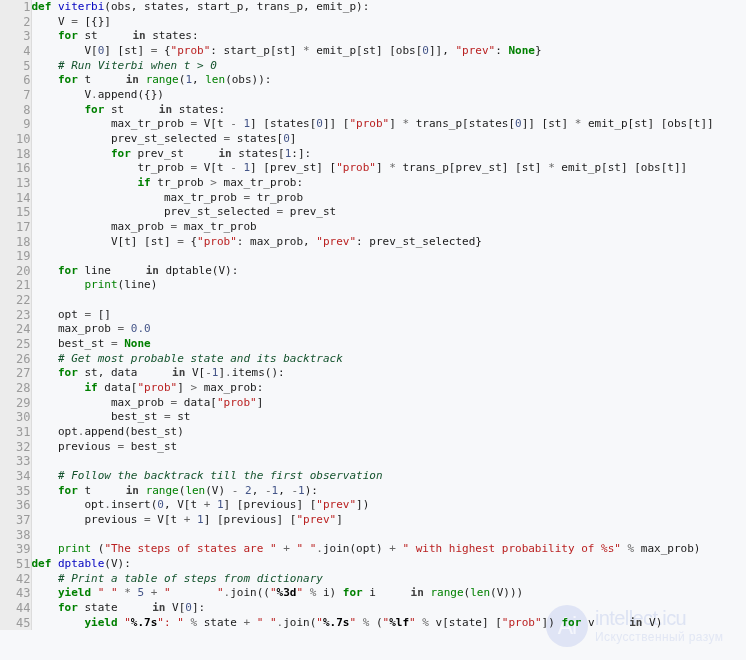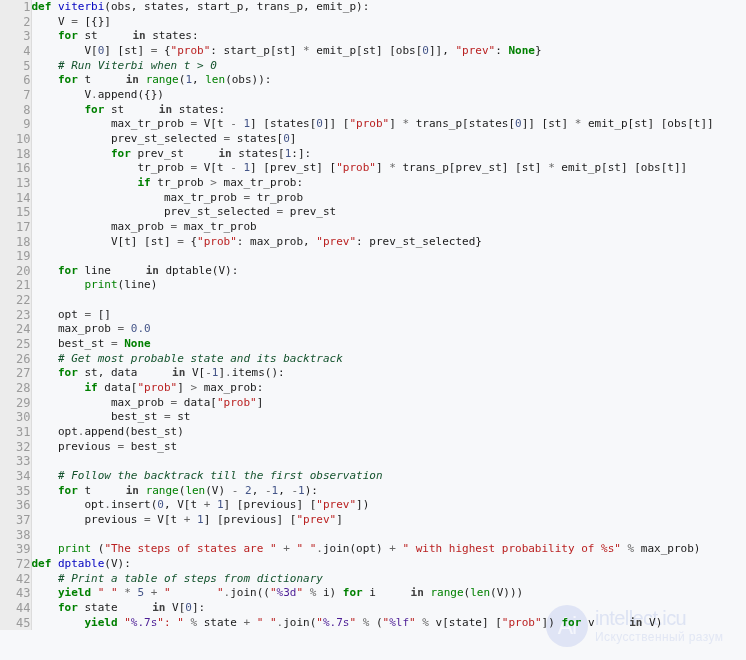--- a/index.html
+++ b/index.html
@@ -101,21 +101,21 @@
     color: #1a1a1a;
     overflow: hidden;
   }
 
   
   .t-kw   { color: #008000; font-weight: bold; }
   .t-kwop { color: #404040; font-weight: bold; margin-left: 28px; }
   .t-fn   { color: #0000c0; }
   .t-bi   { color: #008000; }
   .t-str  { color: #ba2121; }
-  .t-fmt  { color: #4c1d95; font-weight: normal; }
+  .t-fmt  { color: #000000; font-weight: bold; }
   .t-num  { color: #445588; }
   .t-com  { color: #14532d; font-style: italic; }
   .t-op   { color: #666666; }
   .t-pl   { color: #1a1a1a; }
 </style>
 </head>
 <body>
 
 <div id="code-viewer">
 
@@ -277,21 +277,21 @@
         </tr>
         <tr>
           <td class="gutter-cell">38</td>
           <td class="code-cell">&nbsp;</td>
         </tr>
         <tr>
           <td class="gutter-cell">39</td>
           <td class="code-cell"><span class="t-pl">    </span><span class="t-bi">print</span><span class="t-pl"> (</span><span class="t-str">"The steps of states are "</span><span class="t-pl"> </span><span class="t-op">+</span><span class="t-pl"> </span><span class="t-str">" "</span><span class="t-op">.</span><span class="t-pl">join(opt) </span><span class="t-op">+</span><span class="t-pl"> </span><span class="t-str">" with highest probability of %s"</span><span class="t-pl"> </span><span class="t-op">%</span><span class="t-pl"> max_prob)</span></td>
         </tr>
         <tr>
-          <td class="gutter-cell">72</td>
+          <td class="gutter-cell">51</td>
           <td class="code-cell"><span class="t-kw">def</span><span class="t-pl"> </span><span class="t-fn">dptable</span><span class="t-pl">(V):</span></td>
         </tr>
         <tr>
           <td class="gutter-cell">42</td>
           <td class="code-cell"><span class="t-pl">    </span><span class="t-com"># Print a table of steps from dictionary</span></td>
         </tr>
         <tr>
           <td class="gutter-cell">43</td>
           <td class="code-cell"><span class="t-pl">    </span><span class="t-kw">yield</span><span class="t-pl"> </span><span class="t-str">" "</span><span class="t-pl"> </span><span class="t-op">*</span><span class="t-pl"> </span><span class="t-num">5</span><span class="t-pl"> </span><span class="t-op">+</span><span class="t-pl"> </span><span class="t-str">"       "</span><span class="t-op">.</span><span class="t-pl">join((</span><span class="t-str">"</span><span class="t-fmt">%3d</span><span class="t-str">"</span><span class="t-pl"> </span><span class="t-op">%</span><span class="t-pl"> i) </span><span class="t-kw">for</span><span class="t-pl"> i </span><span class="t-kwop">in</span><span class="t-pl"> </span><span class="t-bi">range</span><span class="t-pl">(</span><span class="t-bi">len</span><span class="t-pl">(V)))</span></td>
         </tr>

